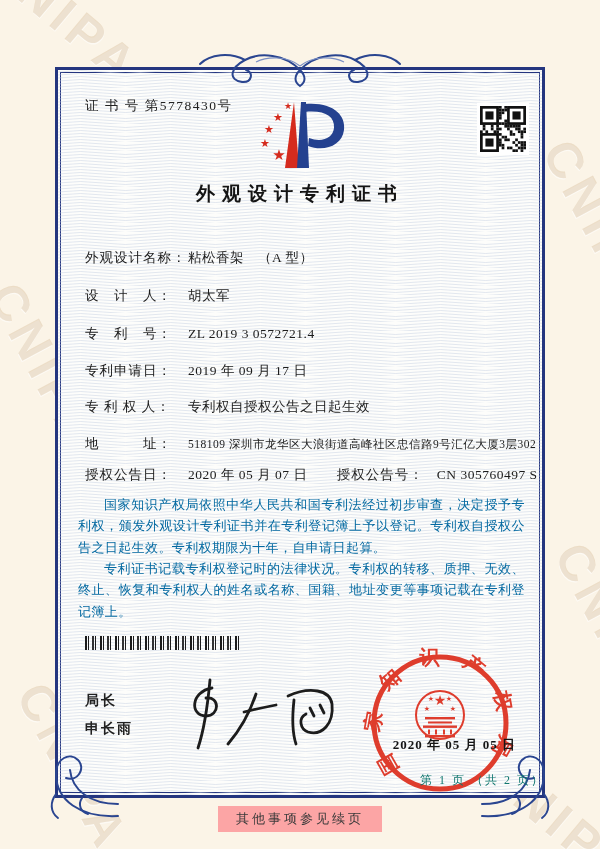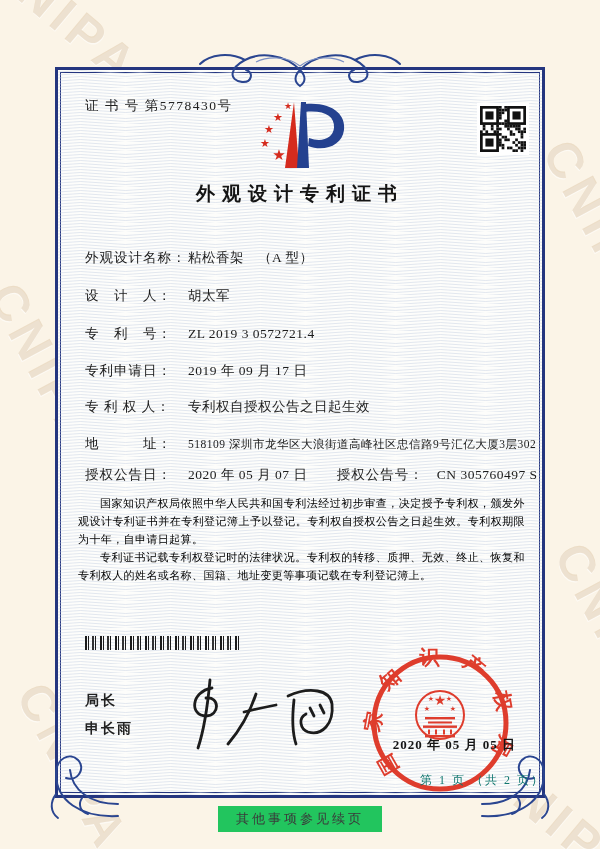--- a/index.html
+++ b/index.html
@@ -34,39 +34,39 @@
   
   .abs{position:absolute;}
   .certno{left:85px;top:97px;font-size:13.5px;letter-spacing:1.5px;color:#222;}
   .title{left:55px;top:181px;width:490px;text-align:center;font-size:19px;
     font-weight:bold;letter-spacing:7px;color:#141414;}
   .row{left:85px;width:445px;font-size:13.5px;white-space:nowrap;color:#1c1c1c;}
   .row .lab{display:inline-block;width:103px;letter-spacing:1px;}
   .row .val{letter-spacing:0.5px;}
   .val-small{font-size:11.5px;letter-spacing:0;}
   .lab2{display:inline-block;width:100px;letter-spacing:1px;}
-  .paras{left:78px;top:494px;width:447px;font-size:11px;line-height:1.64;
-    color:#000000;text-align:justify;letter-spacing:0.4px;}
+  .paras{left:78px;top:494px;width:447px;font-size:13px;line-height:1.64;
+    color:#0369a1;text-align:justify;letter-spacing:0.4px;}
   .paras p{margin:0;text-indent:2em;}
   .barcode{left:85px;top:636px;width:156px;height:14px;
     background:repeating-linear-gradient(90deg,
       #1b1b1b 0 2px,transparent 2px 3px,
       #1b1b1b 3px 4px,transparent 4px 7px,
       #333 7px 9px,transparent 9px 10px,
       #1b1b1b 10px 11px,transparent 11px 15px);}
   .signer-title{left:85px;top:692px;font-size:14px;font-weight:600;
     font-family:"Liberation Sans","DejaVu Sans",sans-serif;color:#222;letter-spacing:2px;text-align:right;}
   .signer-name{left:85px;top:720px;font-size:14px;font-weight:600;
     font-family:"Liberation Sans","DejaVu Sans",sans-serif;color:#222;letter-spacing:2px;}
   .seal-date{left:366px;top:736px;width:150px;text-align:right;
     font-size:13px;font-weight:bold;color:#151515;letter-spacing:1px;z-index:6;}
   .pageinfo{left:55px;top:772px;width:490px;text-align:right;font-size:12px;
     letter-spacing:2px;color:#0f766e;}
   .footnote{left:50%;top:806px;transform:translateX(-50%);
-    background:#22c55e;padding:4px 18px;font-size:13px;letter-spacing:3px;color:#3a3a3a;}
+    background:#fca5a5;padding:4px 18px;font-size:13px;letter-spacing:3px;color:#3a3a3a;}
   .qr-wrap{left:477px;top:103px;width:52px;height:52px;background:#ffffff;padding:3px;box-sizing:border-box;}
   svg{display:block;}
 </style>
 </head>
 <body>
 
 <div id="page">
 
   <span class="wm" style="left:-28px;top:-14px;transform:rotate(40deg);">CNIPA</span>
   <span class="wm" style="left:508px;top:195px;transform:rotate(62deg);">CNIPA</span>

